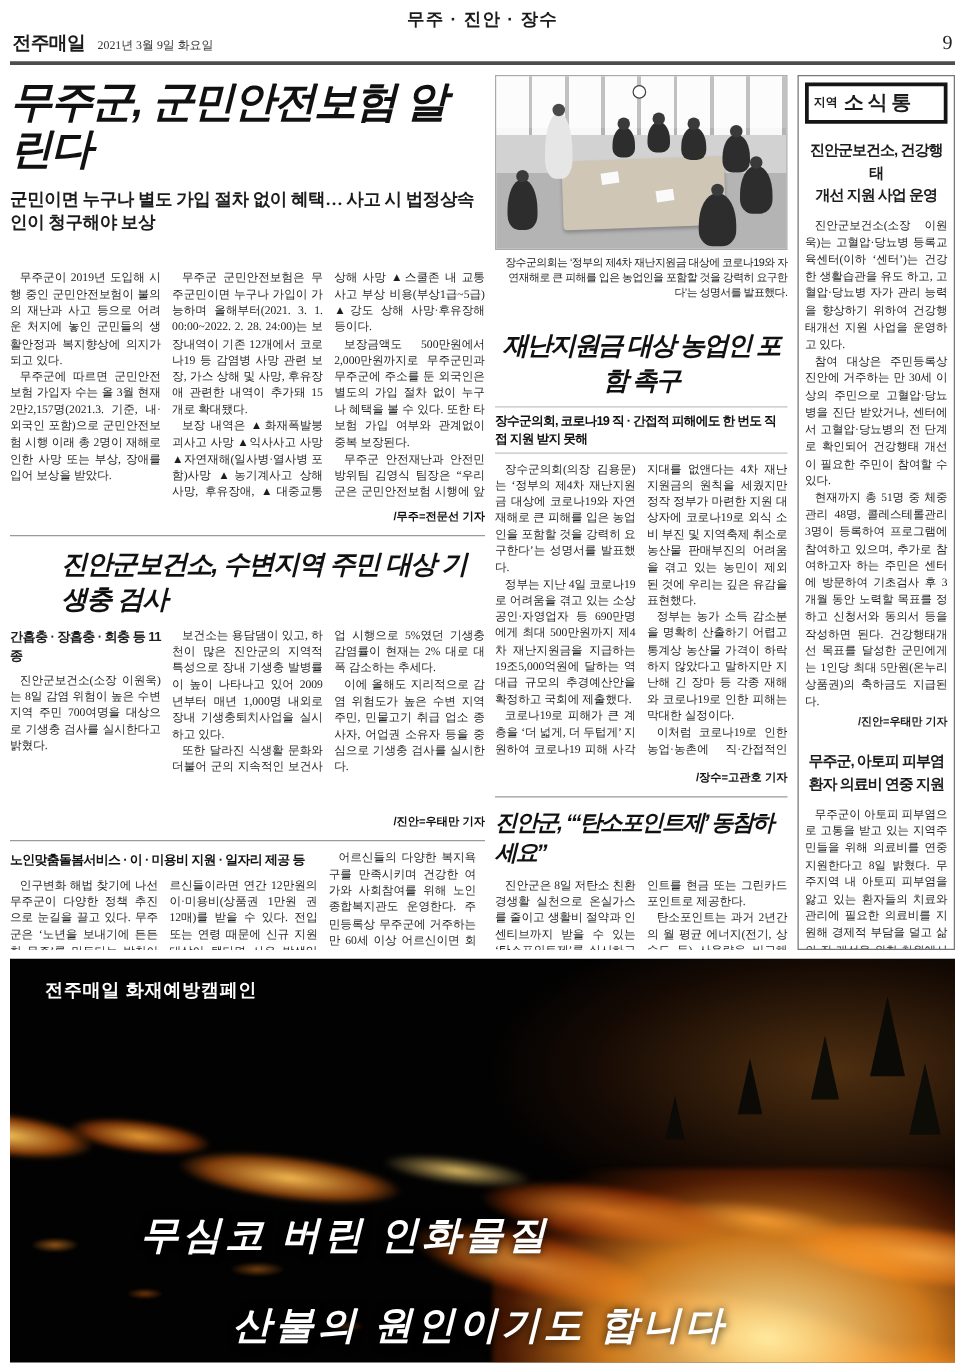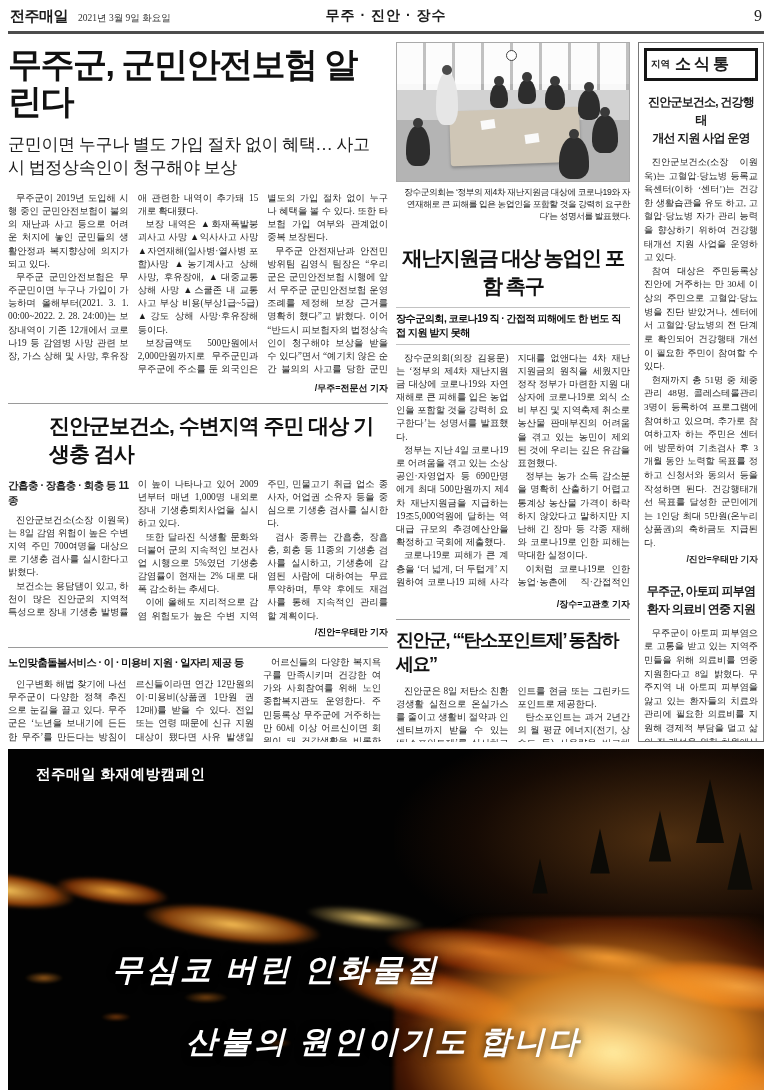--- a/index.html
+++ b/index.html
@@ -5,42 +5,42 @@
   * { box-sizing: border-box; }
   html,body { margin:0; padding:0; }
   body {
     width:772px; height:1090px; background:#ffffff; color:#1c1c1c;
     font-family:"Liberation Serif","DejaVu Serif",serif; overflow:hidden;
   }
   .page { padding:4px 8px 0; }
 
   
   .masthead { position:relative; display:flex; align-items:baseline; padding:3px 2px 5px; border-bottom:3px solid #4d4d4d; }
-  .paper-name { font-family:"Liberation Sans",sans-serif; font-weight:900; font-size:15px; letter-spacing:-0.5px; }
+  .paper-name { font-family:"Liberation Sans",sans-serif; font-weight:900; font-size:15px; letter-spacing:-0.5px;margin-top:18px; }
   .edition-date { font-size:9.5px; color:#333; margin-left:10px; }
   .section-title { position:absolute; left:0; right:0; text-align:center; font-family:"Liberation Sans",sans-serif; font-weight:800; font-size:14px; letter-spacing:1px; }
   .page-number { margin-left:auto; font-size:16px; color:#222; }
 
   
   .content { display:flex; gap:8px; margin-top:8px; height:700px; overflow:hidden; }
   .col-a { width:380px; flex:none; }
   .col-b { width:234px; flex:none; }
   .sidebar { width:126px; flex:none; border:1px solid #777; padding:5px 5px 17px; overflow:hidden; }
 
   h1,h2,h3,p { margin:0; }
-  .headline { font-family:"Liberation Sans",sans-serif; font-weight:900; letter-spacing:-1.5px; color:#111; }
+  .headline { font-family:"Liberation Sans",sans-serif; font-weight:900; letter-spacing:-1.5px; color:#111;font-style:italic; }
   .subhead  { font-family:"Liberation Sans",sans-serif; font-weight:700; color:#111; }
   .bodytext { text-align:justify; color:#1e1e1e; }
   .bodytext p { text-indent:0.85em; }
   .byline { text-align:right; font-family:"Liberation Sans",sans-serif; font-weight:700; font-size:9px; color:#111; margin-top:2px; }
   .rule-top { border-top:1px solid #9a9a9a; margin-top:8px; padding-top:8px; }
 
   
   .a1-head { font-size:34px; line-height:1.1; margin:4px 0 12px; }
-  .a1-sub  { font-size:17px; font-weight:400; font-family:"Liberation Serif",serif; margin-bottom:13px; letter-spacing:-0.3px; }
+  .a1-sub  { font-size:14px; font-weight:700; font-family:"Liberation Serif",serif; margin-bottom:30px; letter-spacing:-0.3px; }
   .a1-body { column-count:3; column-gap:9px; height:188px; overflow:hidden; font-size:9.3px; line-height:1.42; }
 
   
   .a3-head { font-size:21px; margin-bottom:10px; letter-spacing:-1px;margin-left:41px; }
   .a3-body { column-count:3; column-gap:9px; height:146px; overflow:hidden; font-size:9.3px; line-height:1.42; }
   .lead-sub { font-family:"Liberation Sans",sans-serif; font-weight:800; font-size:10.5px; text-indent:0 !important; margin-bottom:6px; letter-spacing:-0.5px; }
 
   
   .a4-wrap { display:flex; gap:9px; }
   .a4-left { width:246px; flex:none; }
@@ -127,38 +127,38 @@
 
   <div class="content">
 
     <div class="col-a">
 
       <div>
         <h1 class="headline a1-head">무주군, 군민안전보험 알린다</h1>
         <div class="a1-sub">군민이면 누구나 별도 가입 절차 없이 혜택… 사고 시 법정상속인이 청구해야 보상</div>
         <div class="bodytext a1-body">
           <p>무주군이 2019년 도입해 시행 중인 군민안전보험이 불의의 재난과 사고 등으로 어려운 처지에 놓인 군민들의 생활안정과 복지향상에 의지가 되고 있다.</p>
+          <p>무주군에 따르면 군민안전보험 가입자 수는 올 3월 현재 2만2,157명(2021.3. 기준, 내·외국인 포함)으로 군민안전보험 시행 이래 총 2명이 재해로 인한 사망 또는 부상, 장애를 입어 보상을 받았다.</p>
           <p>무주군 군민안전보험은 무주군민이면 누구나 가입이 가능하며 올해부터(2021. 3. 1. 00:00~2022. 2. 28. 24:00)는 보장내역이 기존 12개에서 코로나19 등 감염병 사망 관련 보장, 가스 상해 및 사망, 후유장애 관련한 내역이 추가돼 15개로 확대됐다.</p>
           <p>보장 내역은 ▲화재폭발붕괴사고 사망 ▲익사사고 사망 ▲자연재해(일사병·열사병 포함)사망 ▲농기계사고 상해 사망, 후유장애, ▲대중교통상해 사망 ▲스쿨존 내 교통사고 부상 비용(부상1급~5급) ▲강도 상해 사망·후유장해 등이다.</p>
           <p>보장금액도 500만원에서 2,000만원까지로 무주군민과 무주군에 주소를 둔 외국인은 별도의 가입 절차 없이 누구나 혜택을 볼 수 있다. 또한 타 보험 가입 여부와 관계없이 중복 보장된다.</p>
           <p>무주군 안전재난과 안전민방위팀 김영식 팀장은 “우리 군은 군민안전보험 시행에 앞서 무주군 군민안전보험 운영 조례를 제정해 보장 근거를 명확히 했다”고 밝혔다. 이어 “반드시 피보험자의 법정상속인이 청구해야 보상을 받을 수 있다”면서 “예기치 않은 순간 불의의 사고를 당한 군민들이 제대로 보장을 받을 수 있도록 군 홈페이지를 비롯한 별도의 홍보물, 읍·면 전광판 등을 활용한 홍보에 더욱 박차를 가할 것”이라고 밝혔다.</p>
 
         </div>
         <div class="byline">/무주=전문선 기자</div>
       </div>
 
       <div class="rule-top">
         <h2 class="headline a3-head">진안군보건소, 수변지역 주민 대상 기생충 검사</h2>
         <div class="bodytext a3-body">
           <p class="lead-sub">간흡충 · 장흡충 · 회충 등 11종</p>
           <p>진안군보건소(소장 이원욱)는 8일 감염 위험이 높은 수변지역 주민 700여명을 대상으로 기생충 검사를 실시한다고 밝혔다.</p>
           <p>보건소는 용담댐이 있고, 하천이 많은 진안군의 지역적 특성으로 장내 기생충 발병률이 높이 나타나고 있어 2009년부터 매년 1,000명 내외로 장내 기생충퇴치사업을 실시하고 있다.</p>
           <p>또한 달라진 식생활 문화와 더불어 군의 지속적인 보건사업 시행으로 5%였던 기생충 감염률이 현재는 2% 대로 대폭 감소하는 추세다.</p>
           <p>이에 올해도 지리적으로 감염 위험도가 높은 수변 지역 주민, 민물고기 취급 업소 종사자, 어업권 소유자 등을 중심으로 기생충 검사를 실시한다.</p>
-          <p>검사 종류는 간흡충, 장흡충, 회충 등 11종의 기생충 검사를 실시하고, 기생충에 감염된 사람에 대하여는 무료 투약하며, 투약 후에도 재검사를 통해 지속적인 관리를 할 계획이다.</p>
 
         </div>
         <div class="byline">/진안=우태만 기자</div>
       </div>
 
       <div class="rule-top">
         <div class="a4-wrap">
           <div class="a4-left">
             <div class="subhead a4-sub">노인맞춤돌봄서비스 · 이 · 미용비 지원 · 일자리 제공 등</div>
             <div class="bodytext a4-body2">

